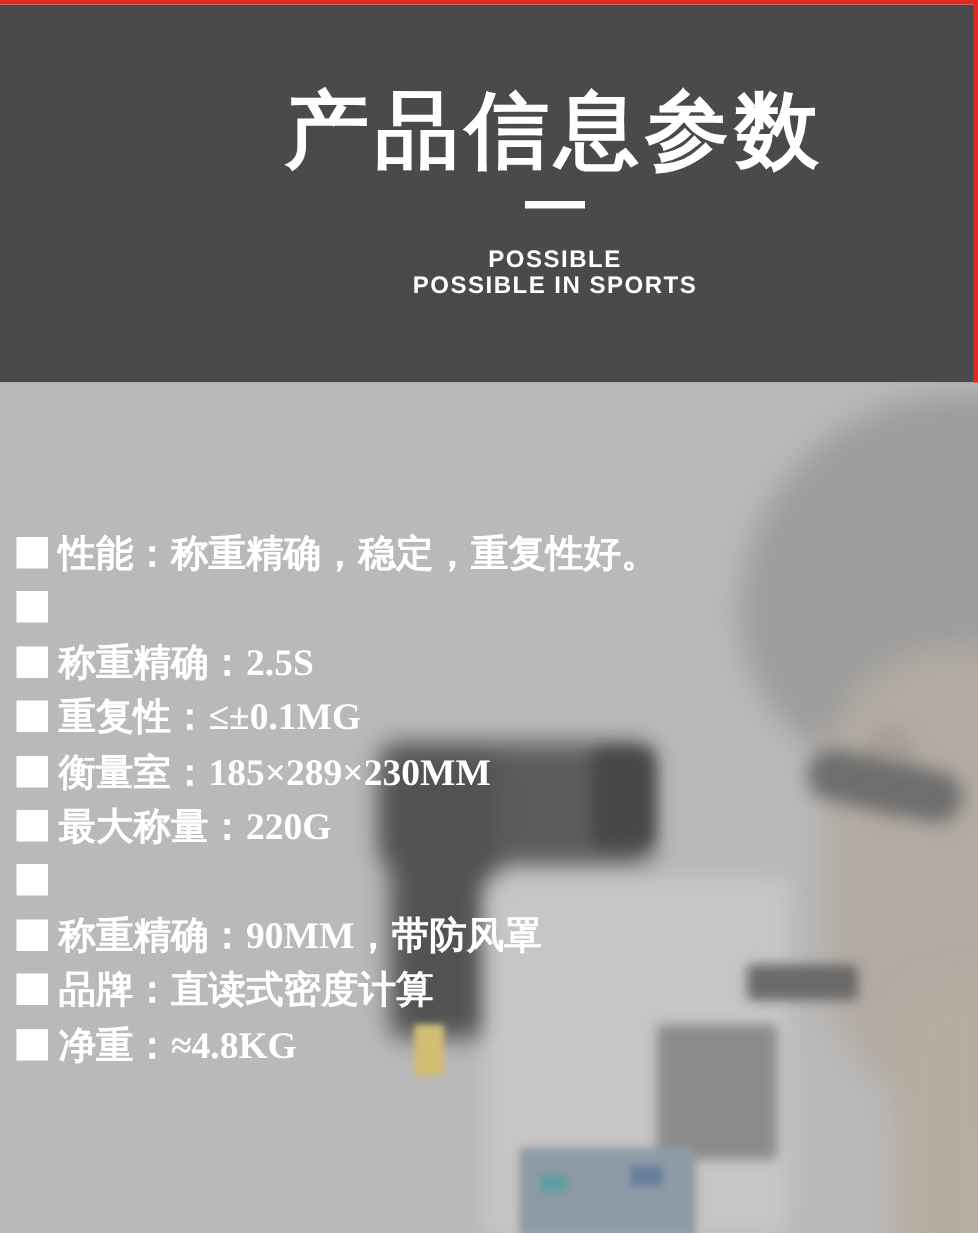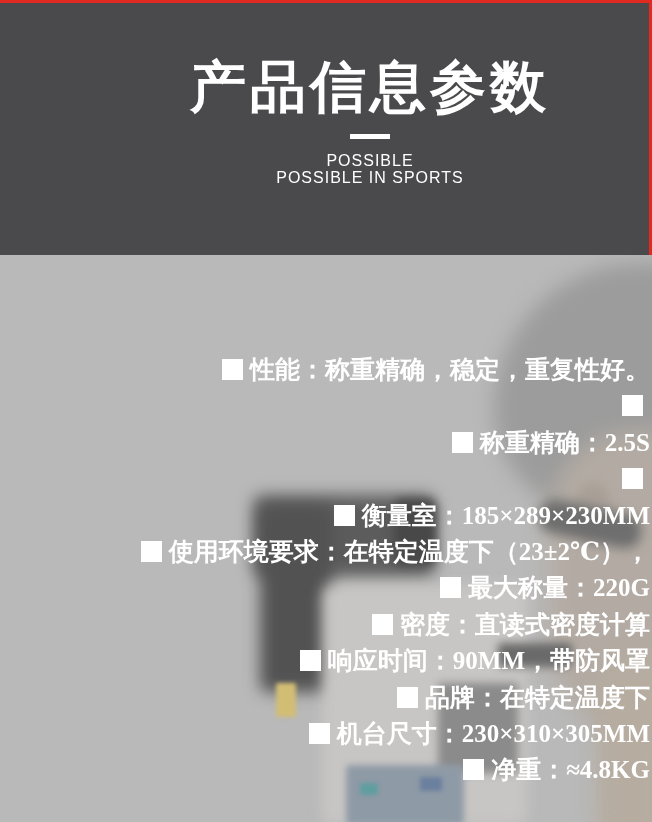--- a/index.html
+++ b/index.html
@@ -36,23 +36,23 @@
   .title {
     color: var(--text-white);
     font-size: 56px; line-height: 58px; font-weight: 700;
     letter-spacing: 4px; white-space: nowrap;
   }
   .dash {
     width: 40px; height: 5px; background: var(--text-white);
     margin: 18px auto 0 auto;
   }
   .subtitle {
-    margin-top: 13px;
+    margin-top: 26px;
     color: var(--text-white);
-    font-size: 16px; line-height: 17px; font-weight: 400;
+    font-size: 16px; line-height: 17px; font-weight: 700;
     letter-spacing: 1px;
   }
 
   
   .photo-body {
     position: absolute; top: 255px; left: 0; right: 0; bottom: 0;
     background: var(--body-bg); overflow: hidden;
   }
   .blob { position: absolute; }
 
@@ -123,21 +123,21 @@
   }
 
   
   .specs {
     position: absolute; left: 11px; top: 97px; right: 2px; z-index: 3;
     color: var(--text-white);
     font-family: "Liberation Serif", "DejaVu Serif", serif;
     font-weight: 700; font-size: 25px; line-height: 36.4px;
     white-space: nowrap;
   }
-  .spec-line { height: 36.4px; text-align: right; }
+  .spec-line { height: 36.4px; }
   .bullet {
     display: inline-block; width: 21px; height: 21px;
     background: var(--text-white); margin-right: 7px;
     vertical-align: -2px;
   }
 </style>
 </head>
 <body>
 
 <div class="page">
@@ -171,25 +171,23 @@
     <div class="blob photo-machine-plate"></div>
     <div class="blob photo-warning-label"></div>
     <div class="blob photo-screen"></div>
     <div class="blob photo-screen-btn-a"></div>
     <div class="blob photo-screen-btn-b"></div>
 
     <div class="specs">
       <div class="spec-line"><span class="bullet"></span><span class="spec-text">性能：称重精确，稳定，重复性好。</span></div>
       <div class="spec-line"><span class="bullet"></span></div>
       <div class="spec-line"><span class="bullet"></span><span class="spec-text">称重精确：2.5S</span></div>
+      <div class="spec-line"><span class="bullet"></span><span class="spec-text">重复性：≤±0.1MG</span></div>
+      <div class="spec-line"><span class="bullet"></span><span class="spec-text">衡量室：185×289×230MM</span></div>
+      <div class="spec-line"><span class="bullet"></span><span class="spec-text">最大称量：220G</span></div>
       <div class="spec-line"><span class="bullet"></span></div>
-      <div class="spec-line"><span class="bullet"></span><span class="spec-text">衡量室：185×289×230MM</span></div>
-      <div class="spec-line"><span class="bullet"></span><span class="spec-text">使用环境要求：在特定温度下（23±2℃），</span></div>
-      <div class="spec-line"><span class="bullet"></span><span class="spec-text">最大称量：220G</span></div>
-      <div class="spec-line"><span class="bullet"></span><span class="spec-text">密度：直读式密度计算</span></div>
-      <div class="spec-line"><span class="bullet"></span><span class="spec-text">响应时间：90MM，带防风罩</span></div>
-      <div class="spec-line"><span class="bullet"></span><span class="spec-text">品牌：在特定温度下</span></div>
-      <div class="spec-line"><span class="bullet"></span><span class="spec-text">机台尺寸：230×310×305MM</span></div>
+      <div class="spec-line"><span class="bullet"></span><span class="spec-text">称重精确：90MM，带防风罩</span></div>
+      <div class="spec-line"><span class="bullet"></span><span class="spec-text">品牌：直读式密度计算</span></div>
       <div class="spec-line"><span class="bullet"></span><span class="spec-text">净重：≈4.8KG</span></div>
     </div>
   </div>
 
 </div>
 
 </body></html>

